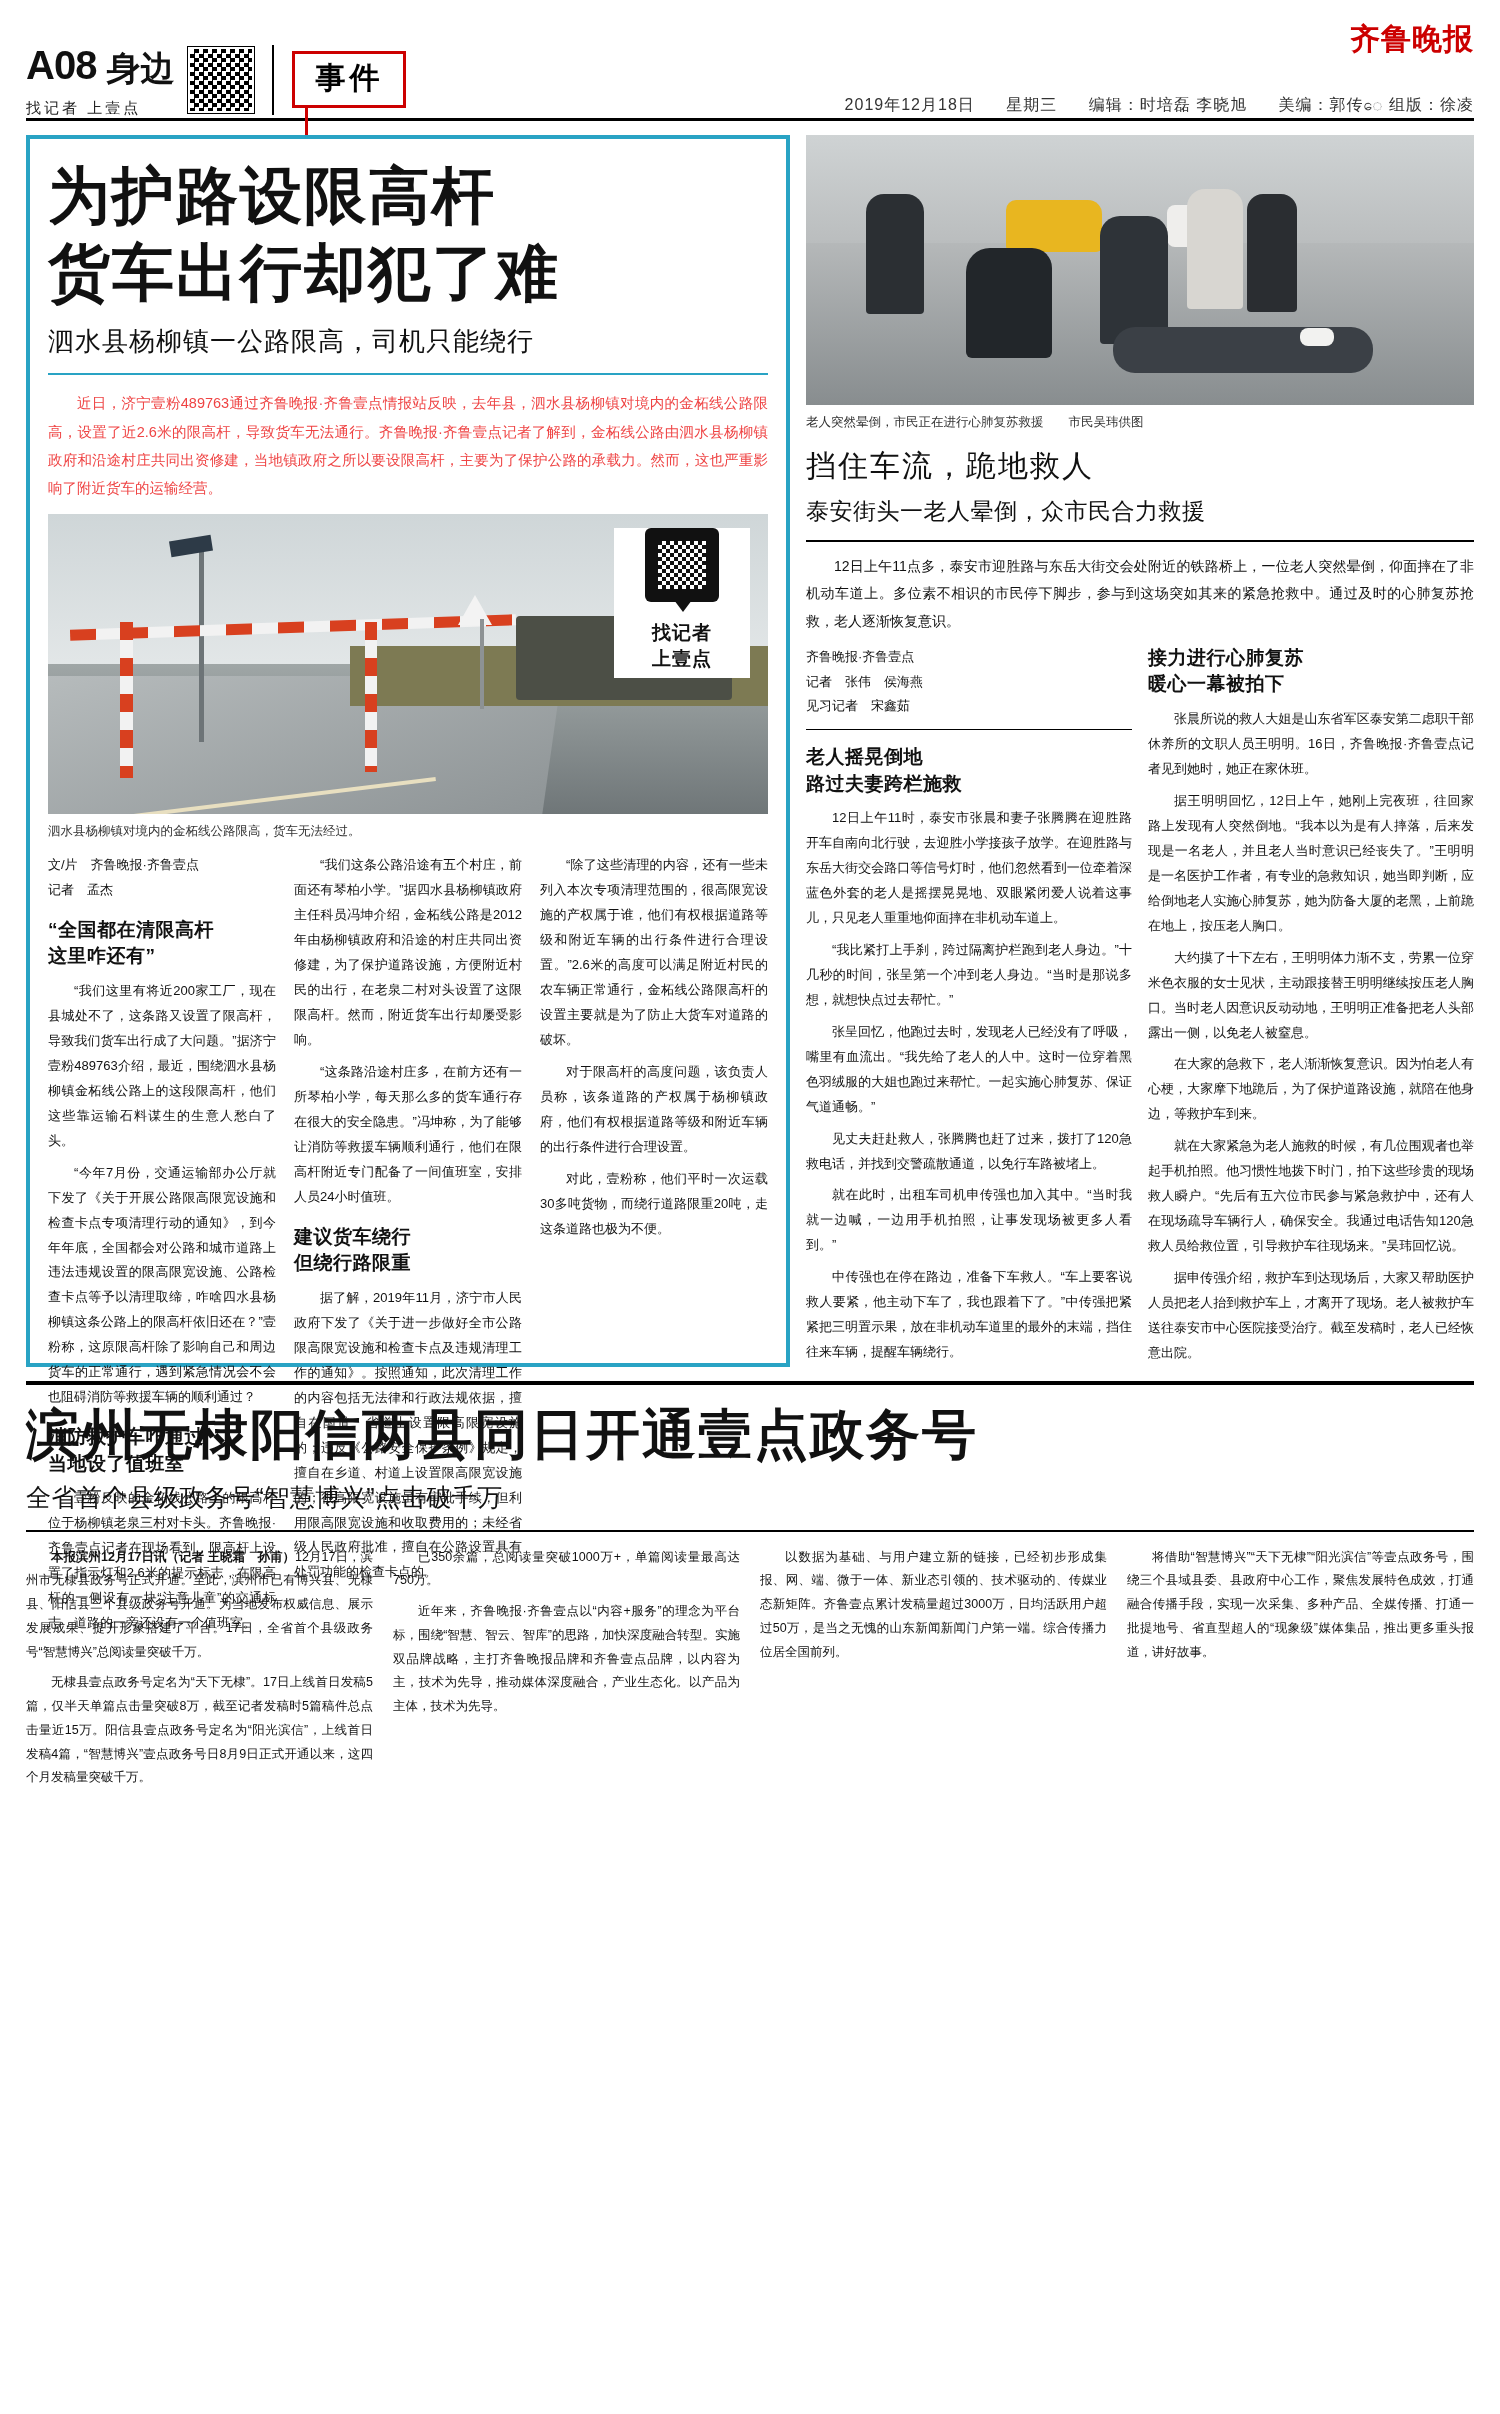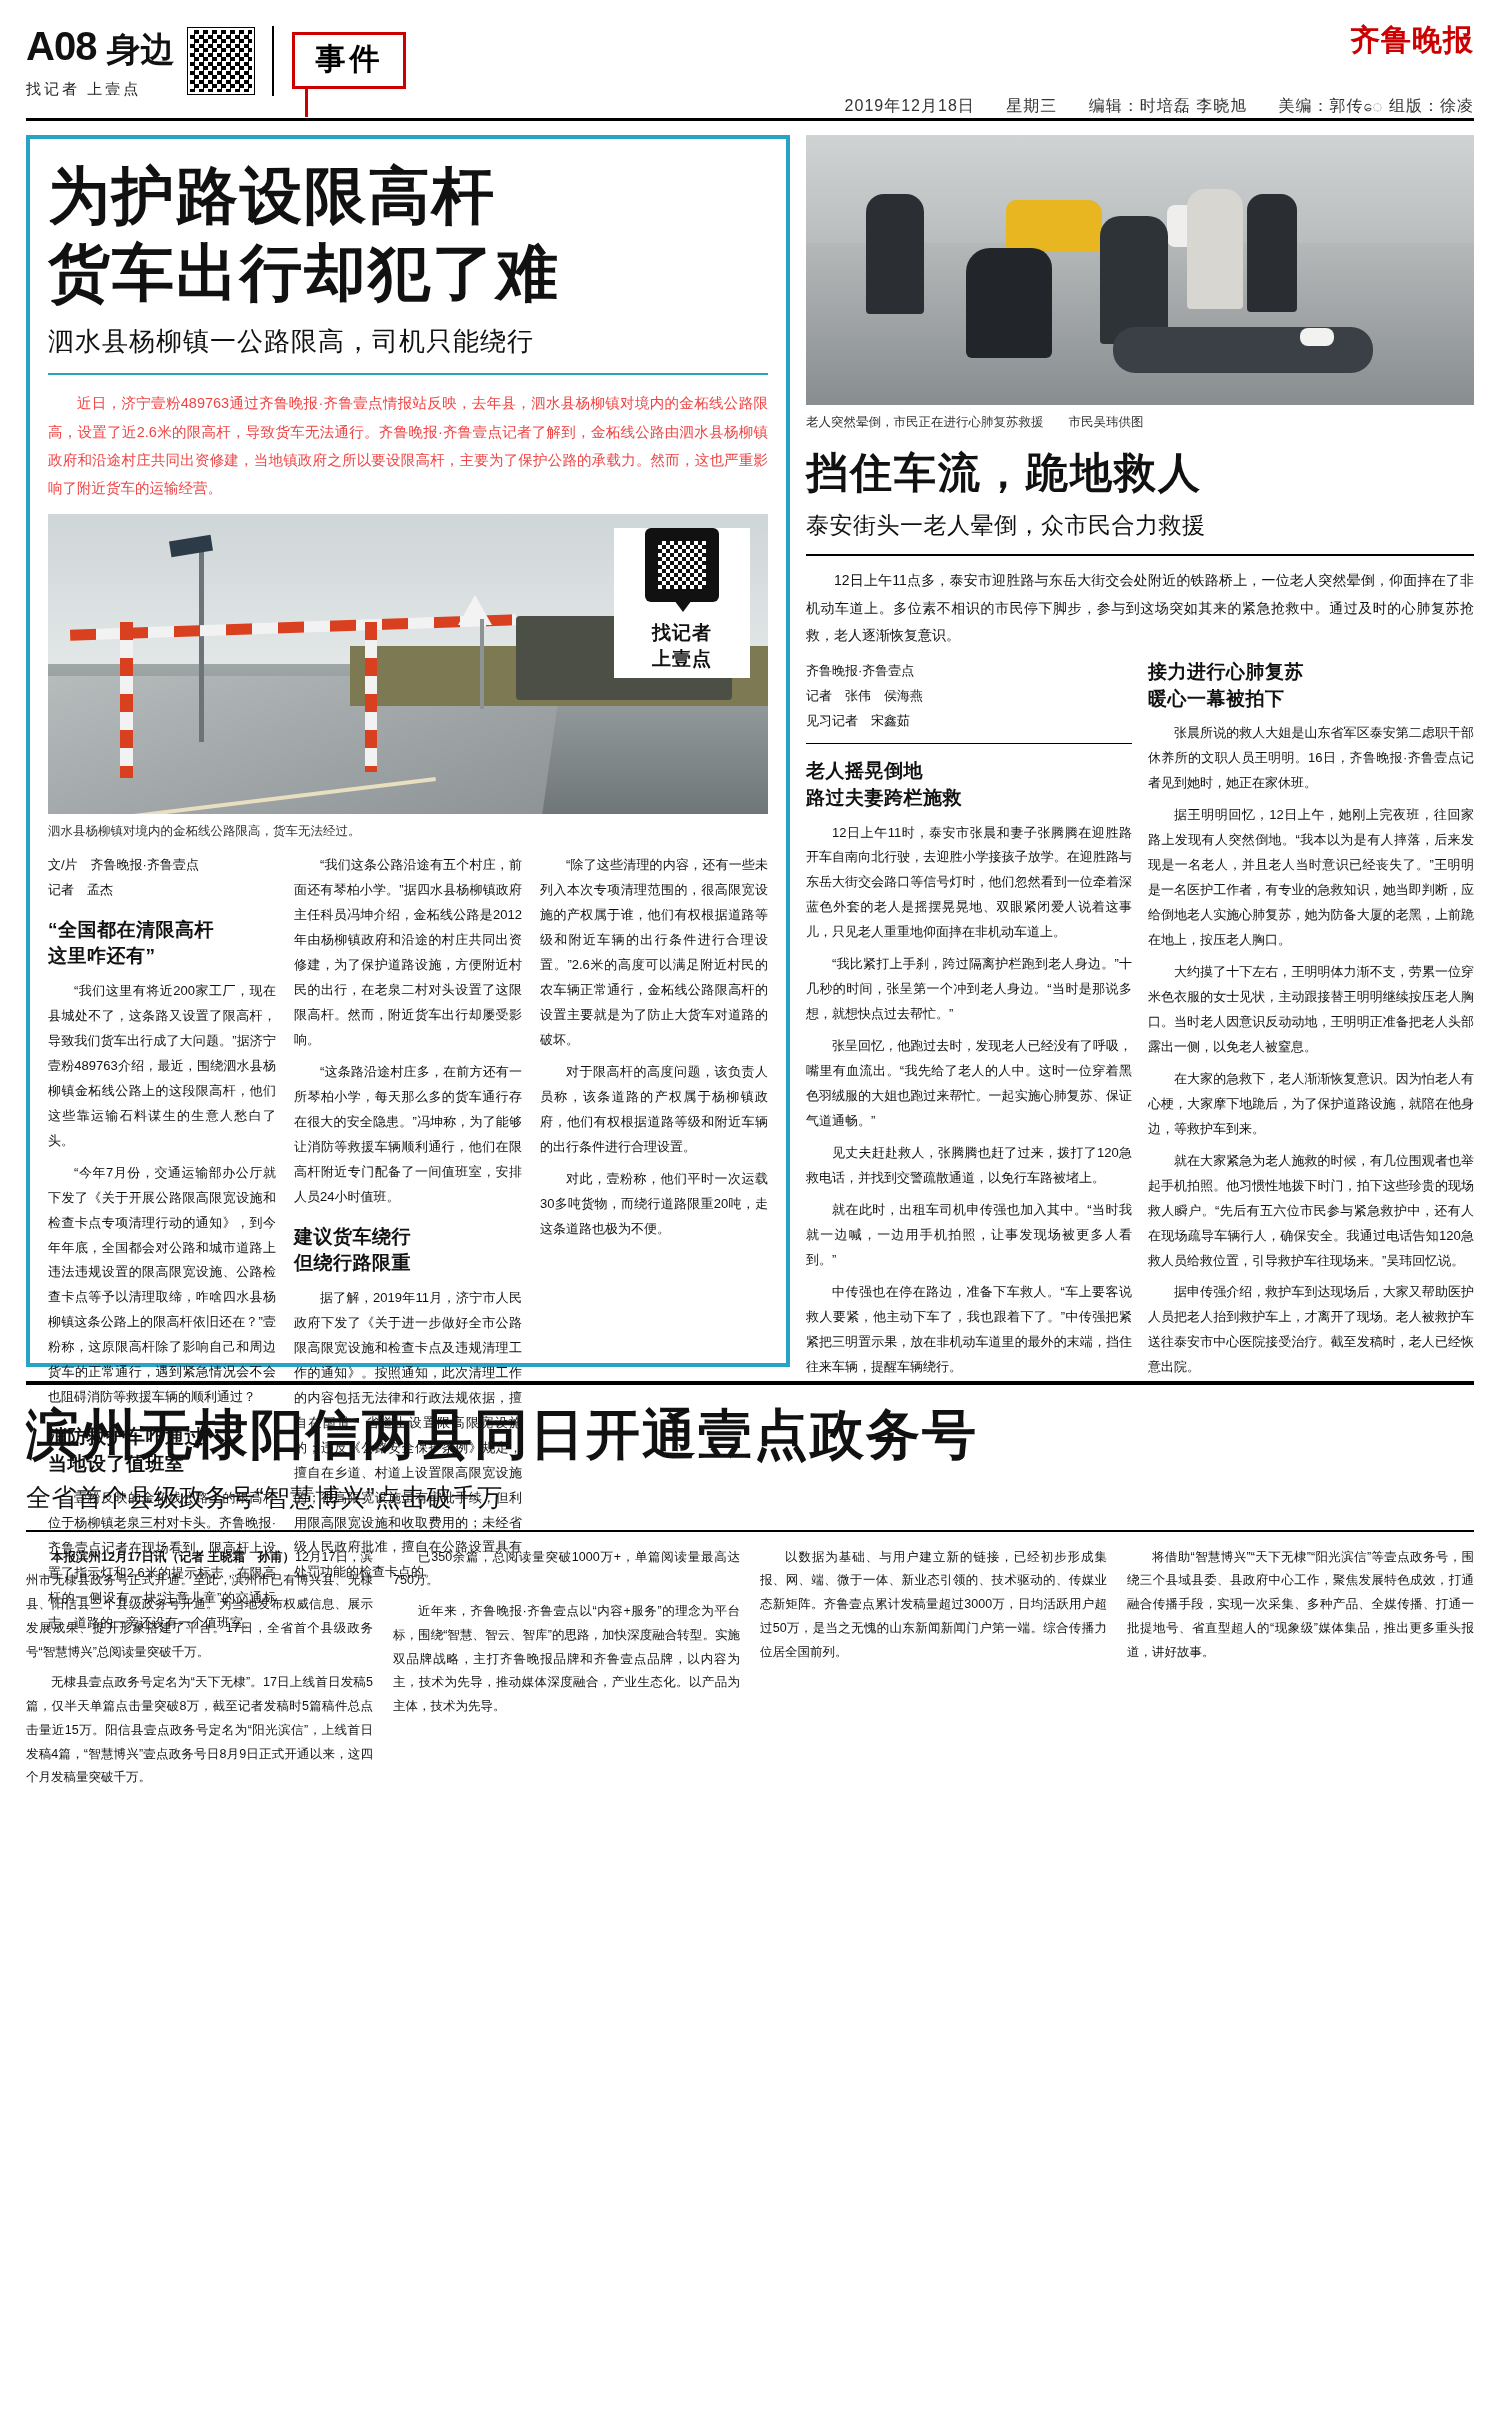--- a/index.html
+++ b/index.html
@@ -22,21 +22,21 @@
     box-sizing: border-box;
     padding: 0 26px;
   }
 
   
   .masthead {
     position: relative;
     height: 118px;
     border-bottom: 3px solid #000;
     display: flex;
-    align-items: center;
+    align-items: flex-end;
   }
   .mast-left {
     display: flex;
     align-items: flex-start;
     padding-top: 6px;
   }
   .page-num {
     font-size: 40px;
     font-weight: bold;
     letter-spacing: -1px;
@@ -302,22 +302,22 @@
   .rphoto .car2 { position:absolute;left:54%;top:26%;width:74px;height:42px;background:#efeeec;border-radius:8px; }
   .rphoto .p1 { position:absolute;left:9%;top:22%;width:58px;height:120px;background:#2b2f33;border-radius:18px 18px 4px 4px; }
   .rphoto .p2 { position:absolute;left:24%;top:42%;width:86px;height:110px;background:#22262a;border-radius:24px 20px 6px 6px; }
   .rphoto .p3 { position:absolute;left:44%;top:30%;width:68px;height:128px;background:#2e3338;border-radius:20px 20px 4px 4px; }
   .rphoto .p4 { position:absolute;left:57%;top:20%;width:56px;height:120px;background:#d8d6d1;border-radius:18px 18px 4px 4px; }
   .rphoto .p5 { position:absolute;left:66%;top:22%;width:50px;height:118px;background:#2a2d31;border-radius:16px 16px 4px 4px; }
   .rphoto .victim { position:absolute;left:46%;bottom:12%;width:260px;height:46px;background:#3b4046;border-radius:22px; }
   .rphoto .shoe { position:absolute;left:74%;bottom:22%;width:34px;height:18px;background:#f2f2f0;border-radius:8px; }
 
   h2.head-2 {
-    font-size: 42px;
-    font-weight: bold;
+    font-size: 30px;
+    font-weight: normal;
     letter-spacing: 2px;
     margin: 16px 0 0 0;
     line-height: 1.2;
   }
   .head-2-sub {
     font-size: 23px;
     margin-top: 12px;
     letter-spacing: 0.5px;
   }
   .rule-black {

